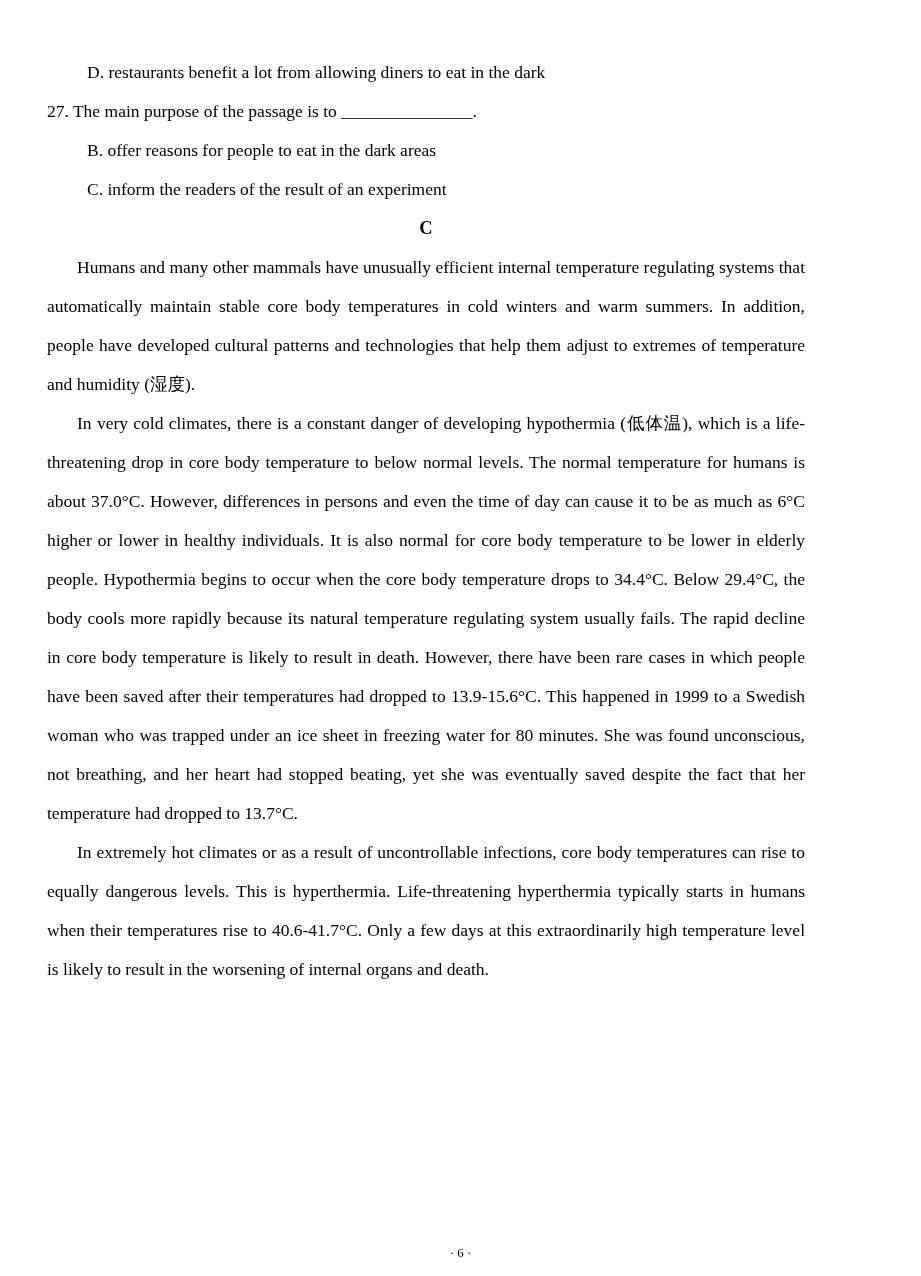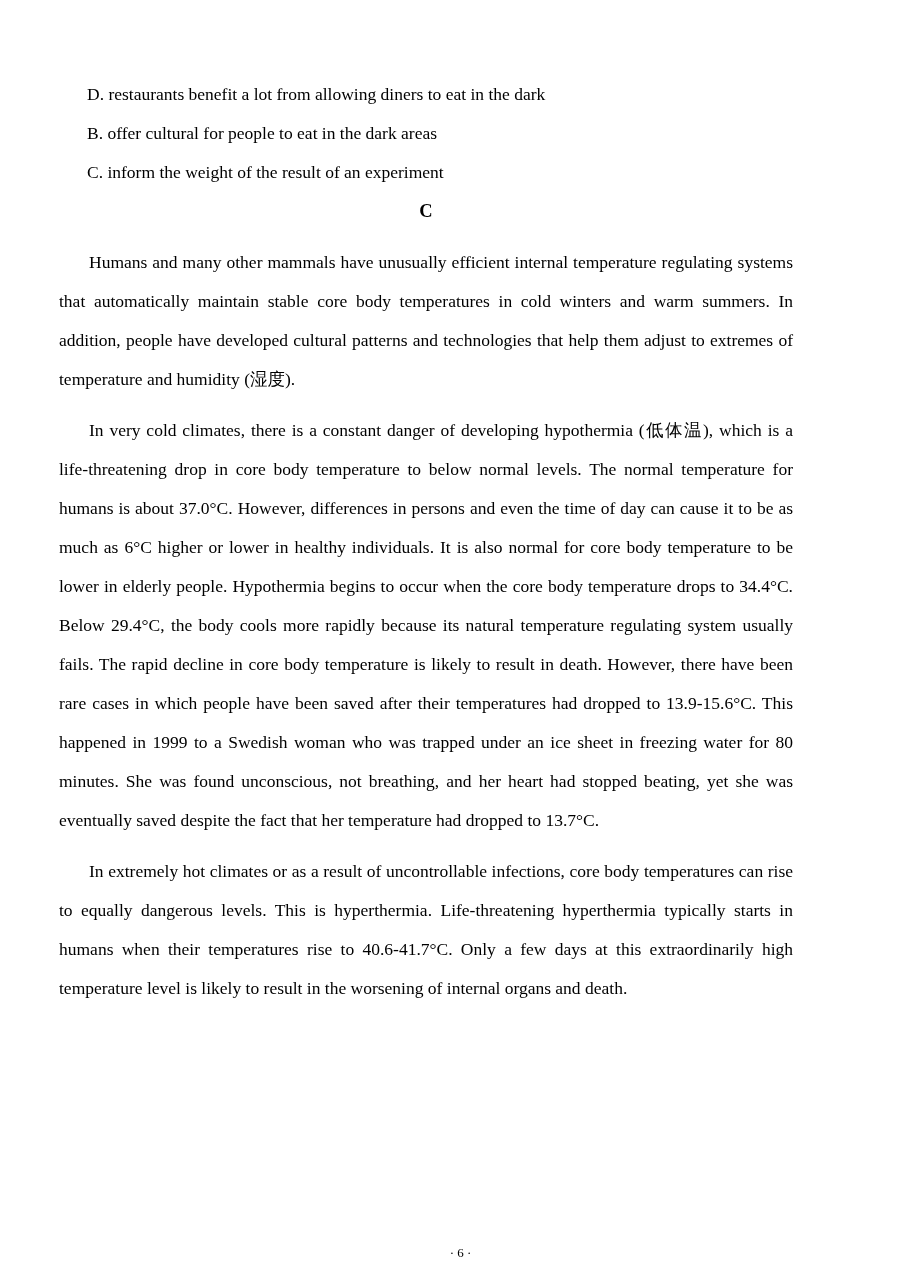--- a/index.html
+++ b/index.html
@@ -6,67 +6,68 @@
     margin: 0;
     padding: 0;
     background: #ffffff;
   }
   .page {
     position: relative;
     width: 921px;
     height: 1276px;
     background: #ffffff;
     box-sizing: border-box;
-    padding: 75px 116px 0 47px;
+    padding: 53px 116px 0 47px;
     color: #000000;
     font-family: "Liberation Serif", serif;
     font-size: 17.5px;
     line-height: 39px;
     overflow: hidden;
   }
   .line {
     margin: 0;
   }
   .option {
     padding-left: 40px;
   }
   .section-heading {
     margin: 0;
     text-align: center;
     font-weight: 700;
     font-size: 18.5px;
     line-height: 39px;
   }
   .para {
-    margin: 12px;
+    margin: 0;
     text-align: justify;
     text-indent: 30px;
   }
   .footer {
     position: absolute;
     bottom: 16px;
     left: 0;
     right: 0;
     text-align: center;
     font-size: 13px;
     line-height: 15px;
   }
 </style>
 </head>
 <body>
 
 <div class="page">
 
   <div class="line option">D. restaurants benefit a lot from allowing diners to eat in the dark</div>
 
+  <div class="line">27. The main purpose of the passage is to _______________.</div>
 
 
-  <div class="line option">B. offer cultural for people to eat in the dark areas</div>
+  <div class="line option">B. offer reasons for people to eat in the dark areas</div>
 
-  <div class="line option">C. inform the weight of the result of an experiment</div>
+  <div class="line option">C. inform the readers of the result of an experiment</div>
 
 
   <h2 class="section-heading">C</h2>
 
   <p class="para">Humans and many other mammals have unusually efficient internal temperature regulating systems that automatically maintain stable core body temperatures in cold winters and warm summers. In addition, people have developed cultural patterns and technologies that help them adjust to extremes of temperature and humidity (湿度).</p>
 
   <p class="para">In very cold climates, there is a constant danger of developing hypothermia (低体温), which is a life-threatening drop in core body temperature to below normal levels. The normal temperature for humans is about 37.0°C. However, differences in persons and even the time of day can cause it to be as much as 6°C higher or lower in healthy individuals. It is also normal for core body temperature to be lower in elderly people. Hypothermia begins to occur when the core body temperature drops to 34.4°C. Below 29.4°C, the body cools more rapidly because its natural temperature regulating system usually fails. The rapid decline in core body temperature is likely to result in death. However, there have been rare cases in which people have been saved after their temperatures had dropped to 13.9-15.6°C. This happened in 1999 to a Swedish woman who was trapped under an ice sheet in freezing water for 80 minutes. She was found unconscious, not breathing, and her heart had stopped beating, yet she was eventually saved despite the fact that her temperature had dropped to 13.7°C.</p>
 
   <p class="para">In extremely hot climates or as a result of uncontrollable infections, core body temperatures can rise to equally dangerous levels. This is hyperthermia. Life-threatening hyperthermia typically starts in humans when their temperatures rise to 40.6-41.7°C. Only a few days at this extraordinarily high temperature level is likely to result in the worsening of internal organs and death.</p>
 

